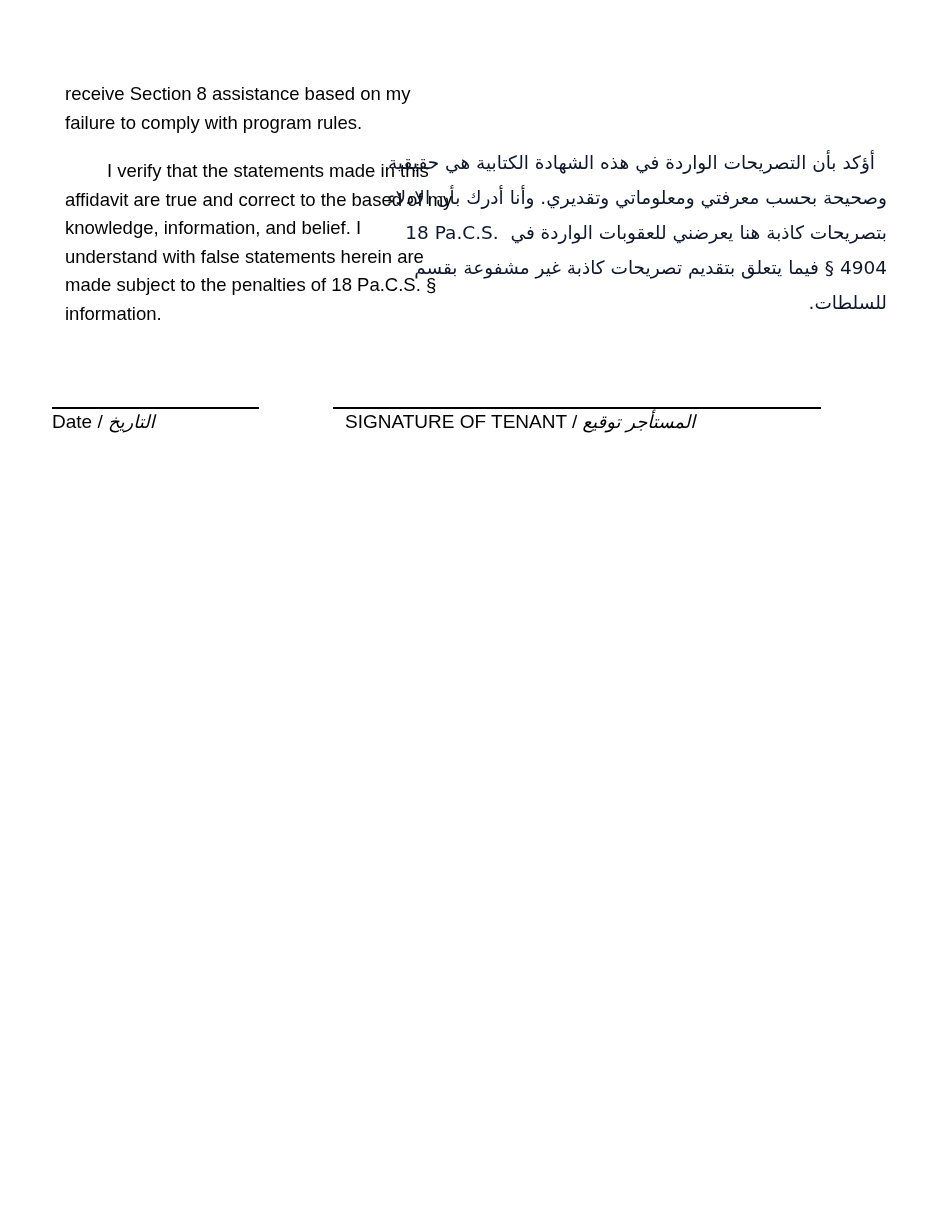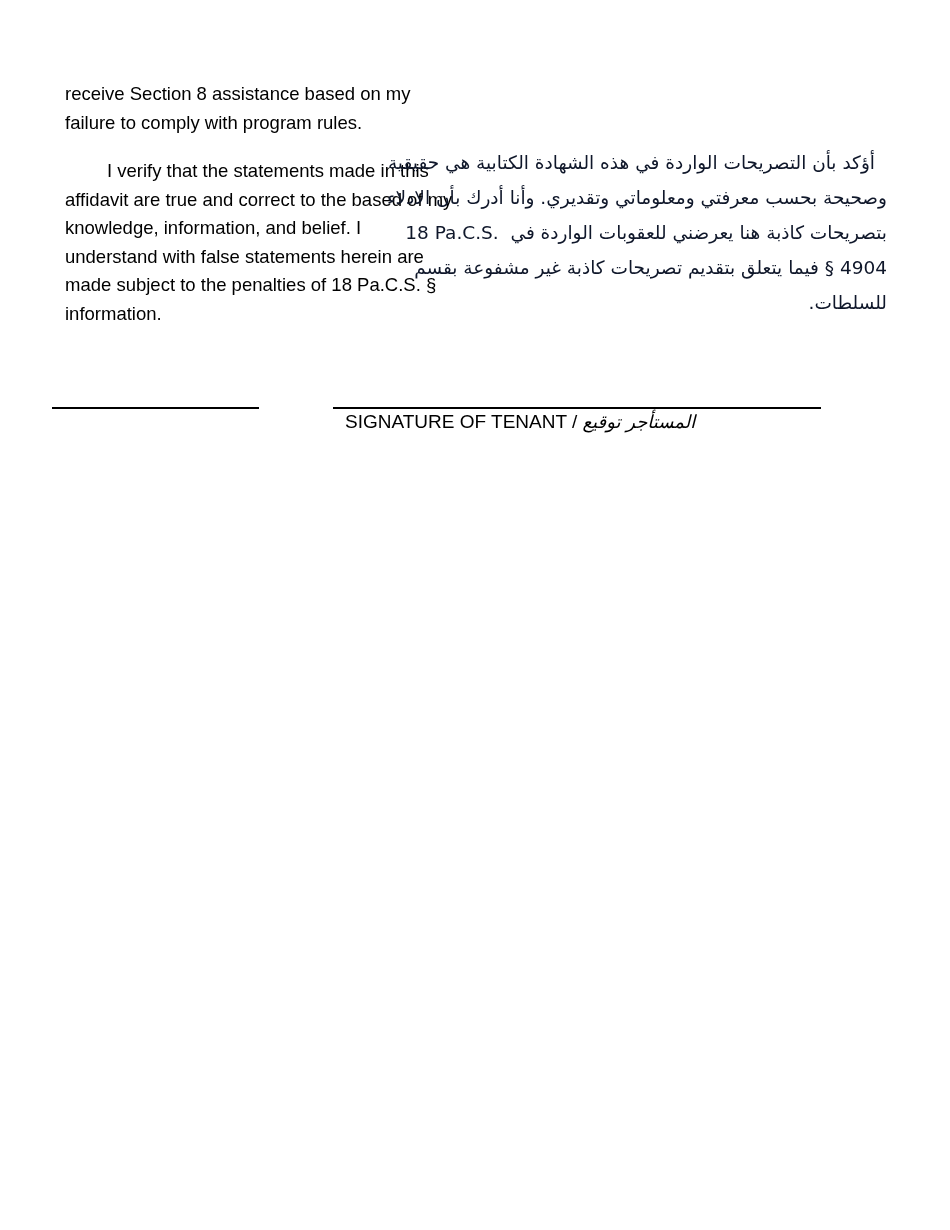--- a/index.html
+++ b/index.html
@@ -97,20 +97,23 @@
   <div class="ar-para" dir="rtl">
     <div class="aline">أؤكد بأن التصريحات الواردة في هذه الشهادة الكتابية هي حقيقية</div>
     <div class="aline">وصحيحة بحسب معرفتي ومعلوماتي وتقديري. وأنا أدرك بأن الادلاء</div>
     <div class="aline">بتصريحات كاذبة هنا يعرضني للعقوبات الواردة في &nbsp;⁦18 Pa.C.S.⁩</div>
     <div class="aline">⁦§ 4904⁩ فيما يتعلق بتقديم تصريحات كاذبة غير مشفوعة بقسم</div>
     <div class="aline">للسلطات.</div>
   </div>
 
   <div class="sig-group sig-date">
     <div class="sig-line"></div>
+    <div class="sig-label">
+      <span>Date / </span><span class="ar-inline">التاريخ</span>
+    </div>
   </div>
 
   <div class="sig-group sig-tenant">
     <div class="sig-line"></div>
     <div class="sig-label">
       <span>SIGNATURE OF TENANT / </span><span class="ar-inline">⁦توقيع⁩ ⁦المستأجر⁩</span>
     </div>
   </div>
 
   <div class="footer">AOPC 312-08 (C)</div>

